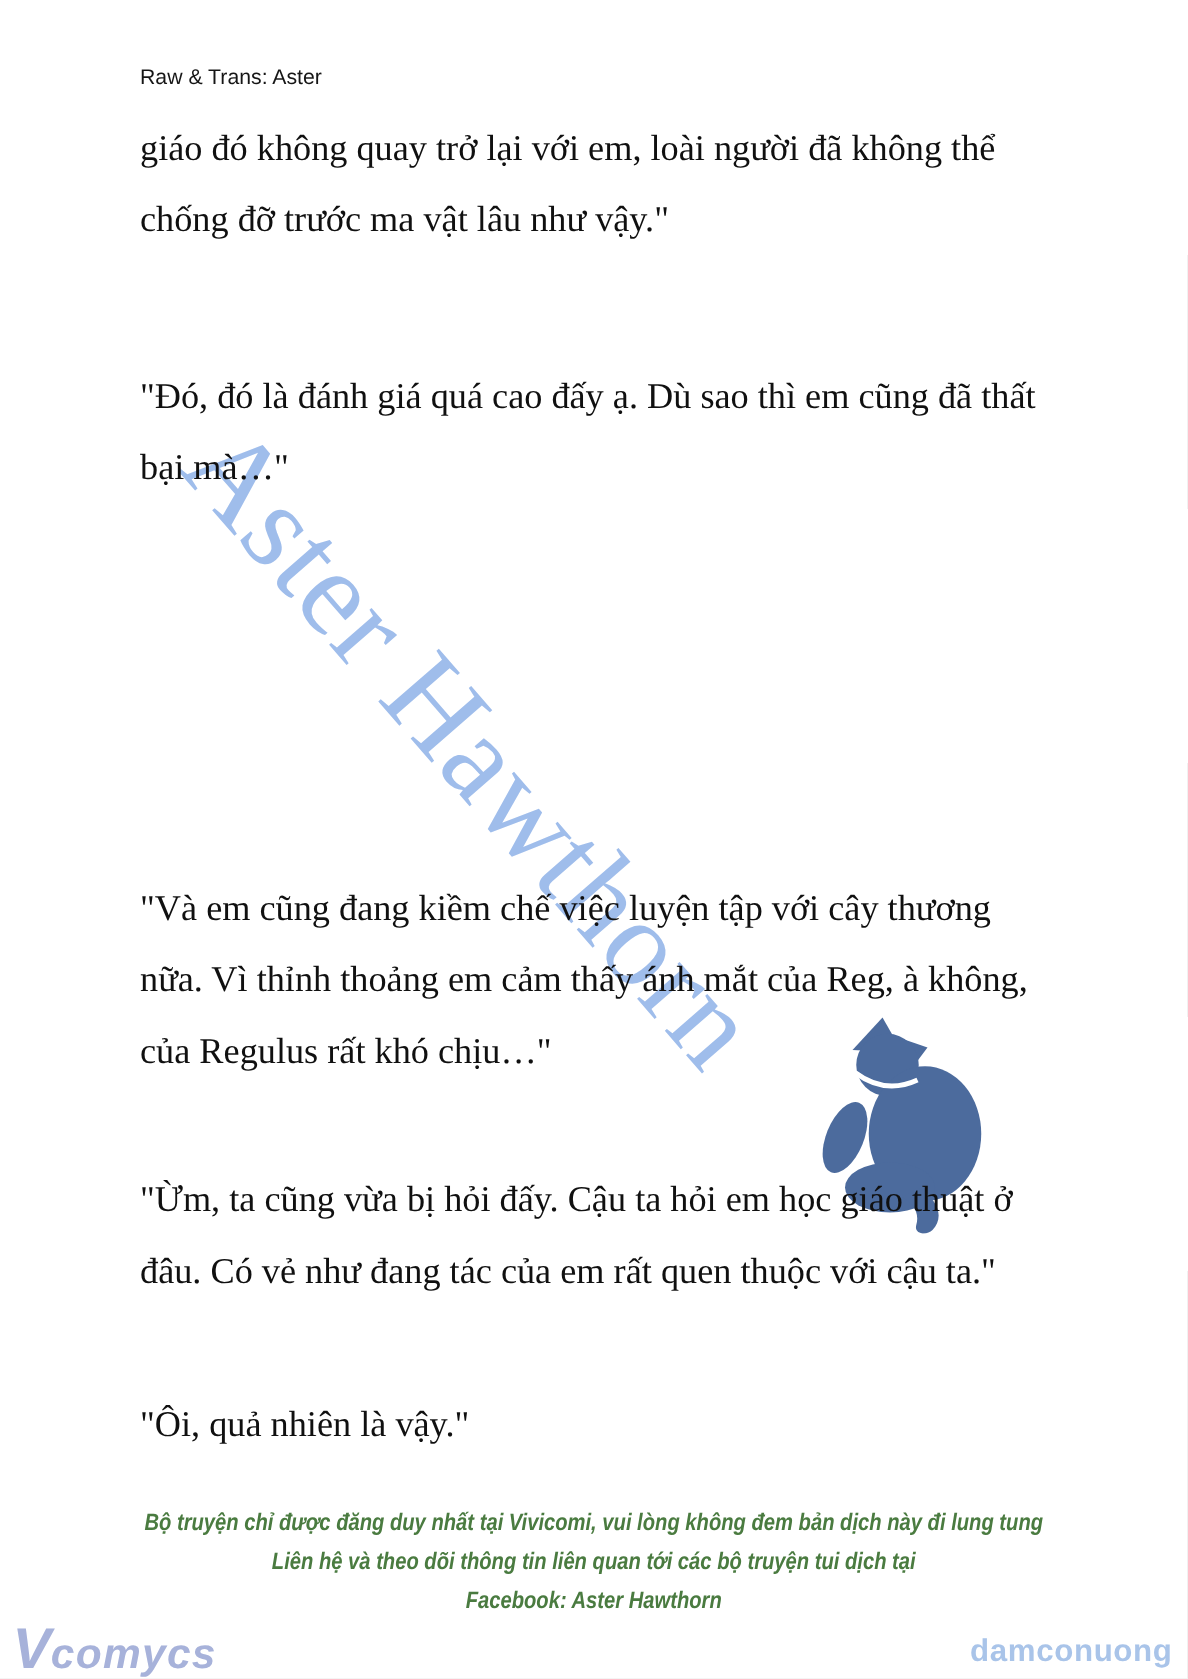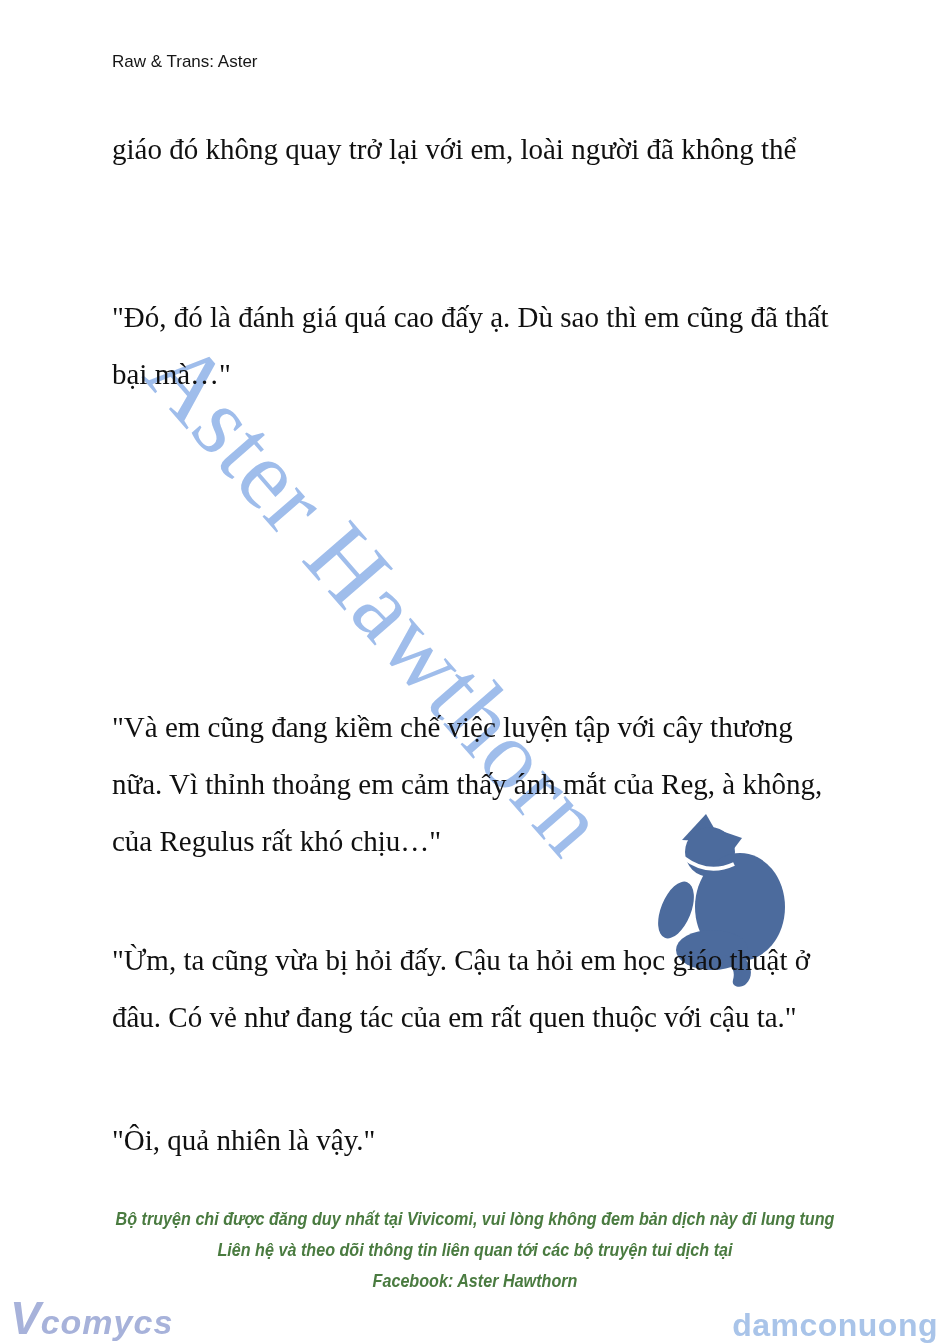--- a/index.html
+++ b/index.html
@@ -43,21 +43,21 @@
   }
   .para {
     position: absolute;
     left: 112px;
     width: 740px;
     font-size: 29px;
     line-height: 57px;
     color: #101010;
     z-index: 2;
   }
-  .p0 { top: 121px; }
+  .p0 { top: 91px; }
   .p1 { top: 289px; }
   .p2 { top: 472px; }
   .p3 { top: 699px; }
   .p4 { top: 932px; }
   .p5 { top: 1112px; }
   .footer-notice {
     position: absolute;
     top: 1203px;
     left: 0;
     width: 950px;
@@ -84,21 +84,21 @@
     white-space: nowrap;
   }
   .logo-left .big-v { font-size: 46px; }
   .logo-left .rest  { font-size: 34px; letter-spacing: 1px; }
   .logo-right {
     position: absolute;
     right: 12px;
     top: 1307px;
     font-family: "Liberation Sans", sans-serif;
     font-weight: bold;
-    font-size: 32px;
+    font-size: 25px;
     letter-spacing: 0.5px;
     color: #a9c4e9;
     text-shadow: 0 0 4px rgba(255,255,255,0.95), 0 0 1px #ffffff;
     z-index: 3;
   }
 </style>
 </head>
 <body>
 
 <div class="page">
@@ -115,20 +115,21 @@
       <ellipse cx="84" cy="95" rx="45" ry="54"></ellipse>
       <ellipse cx="20" cy="98" rx="15" ry="30" transform="rotate(22 20 98)"></ellipse>
       <ellipse cx="56" cy="138" rx="36" ry="20"></ellipse>
       <path d="M78,138 C96,148 99,163 90,172 C85,177 75,175 77,168 C80,158 74,150 66,146 Z"></path>
     </g>
     <path d="M28,46 Q52,64 78,52" stroke="#ffffff" stroke-width="4" fill="none"></path>
   </svg>
 
   <div class="para p0">
     <div>giáo đó không quay trở lại với em, loài người đã không thể</div>
+    <div>chống đỡ trước ma vật lâu như vậy."</div>
   </div>
 
   <div class="para p1">
     <div>"Đó, đó là đánh giá quá cao đấy ạ. Dù sao thì em cũng đã thất</div>
     <div>bại mà…"</div>
   </div>
 
 
   <div class="para p3">
     <div>"Và em cũng đang kiềm chế việc luyện tập với cây thương</div>

